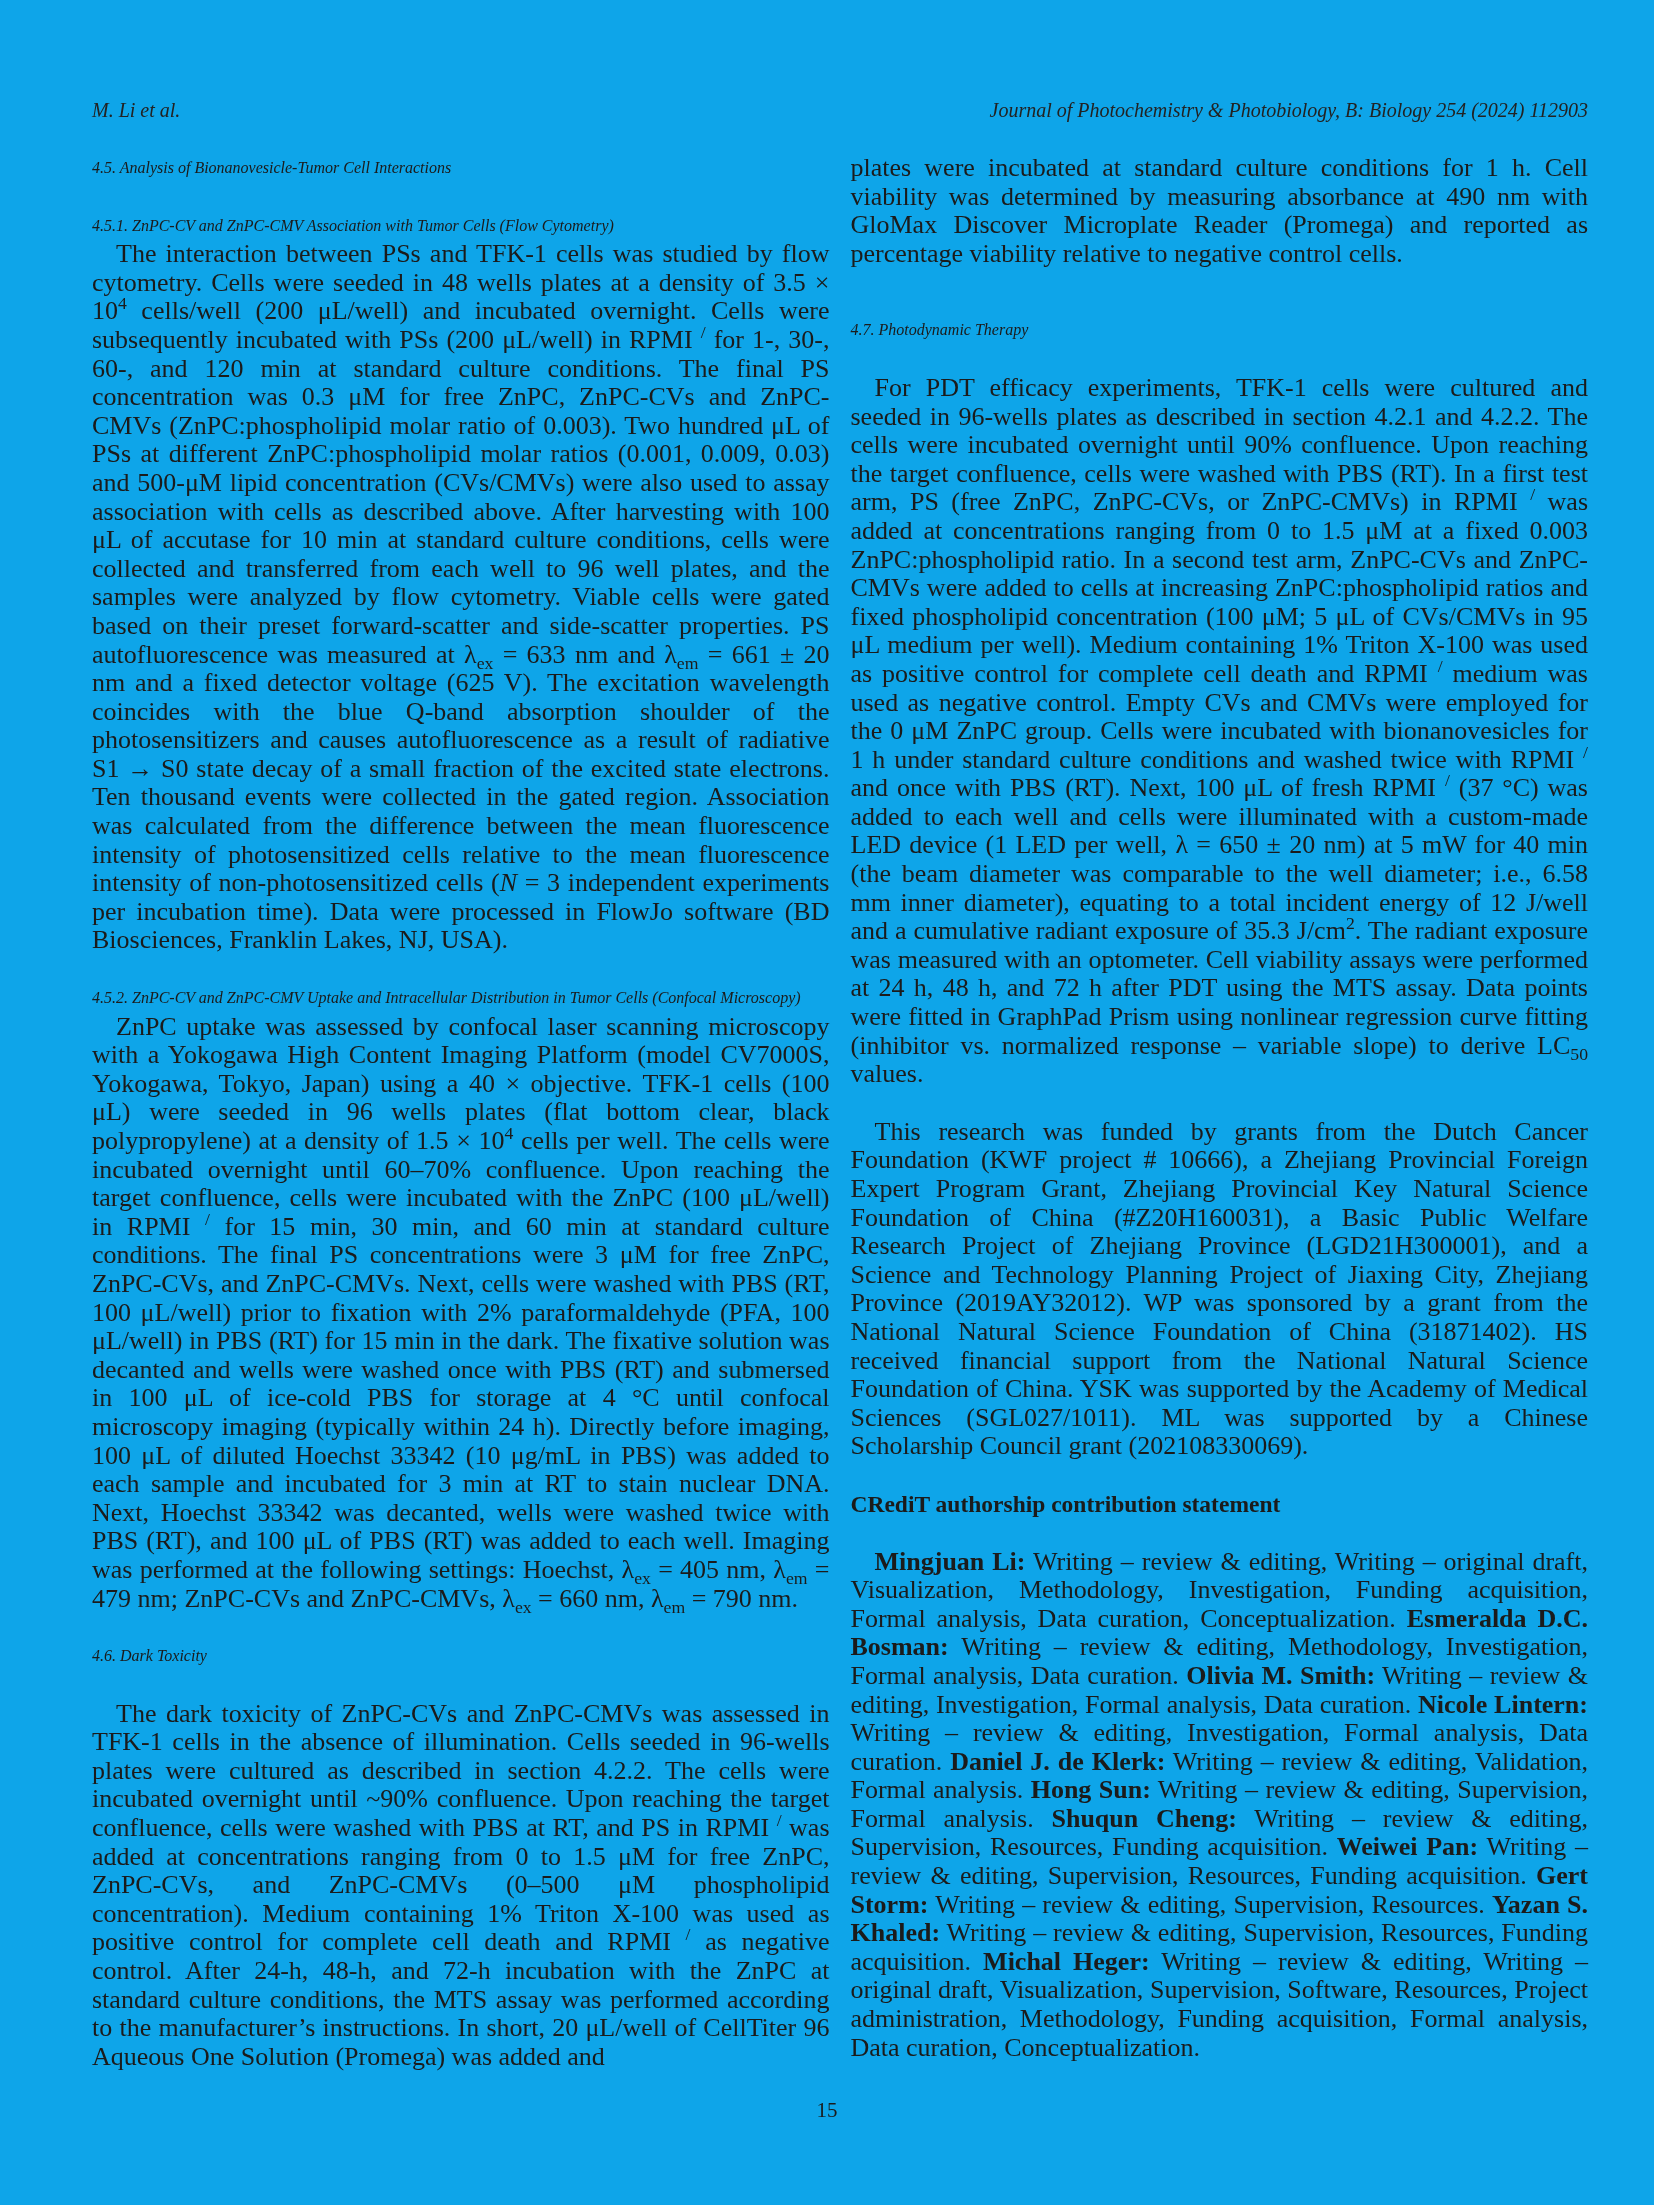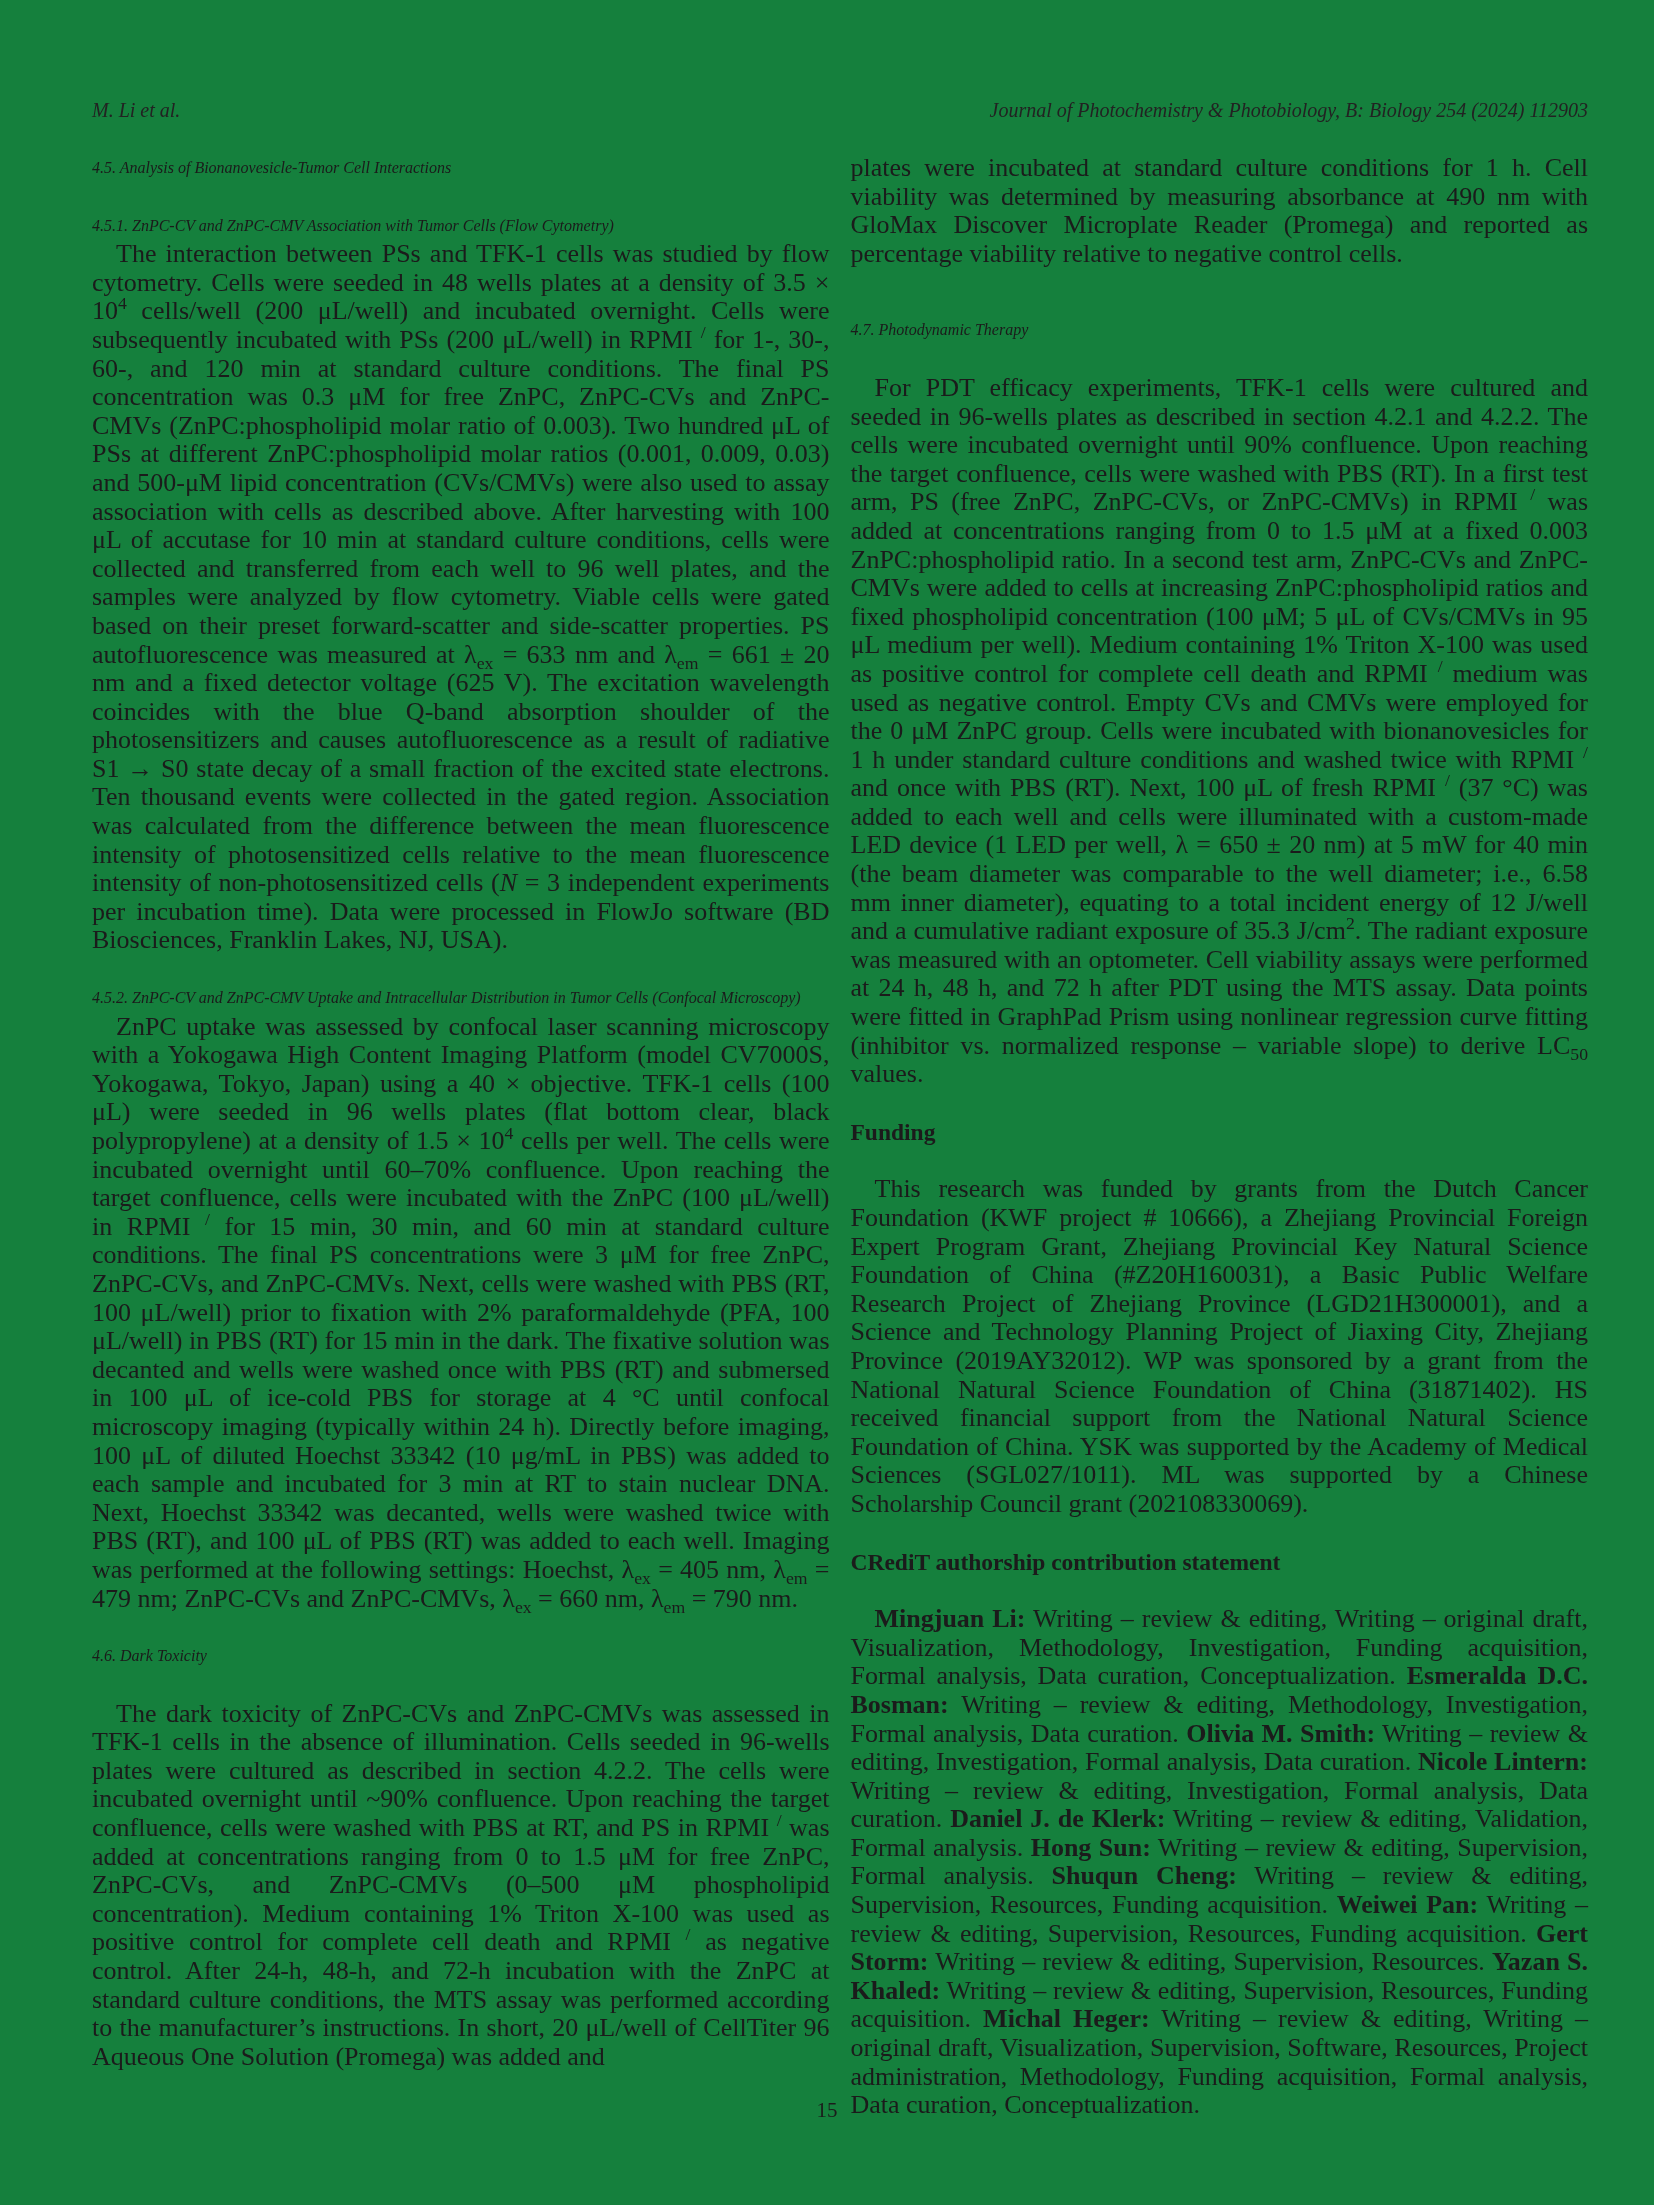--- a/index.html
+++ b/index.html
@@ -1,19 +1,19 @@
 <!DOCTYPE html>
 <html><head>
 <meta charset="utf-8">
 <style>
   html,body{margin:0;padding:0;background:#e8e8e8;}
   .page{
     position:relative;
     width:1654px;height:2205px;
-    background:#15803d;
+    background:#0ea5e9;
     color:#1b1b1b;
     font-family:"Liberation Serif","DejaVu Serif",serif;
     overflow:hidden;
     box-sizing:border-box;
     padding:0 66px 0 92px;
   }
   .running-header{
     display:flex;justify-content:space-between;align-items:baseline;
     padding-top:98px;
     font-style:italic;font-size:20px;line-height:24px;color:#222;
@@ -66,21 +66,20 @@
       <h3 class="sec-head mt-sec">4.5.2. ZnPC-CV and ZnPC-CMV Uptake and Intracellular Distribution in Tumor Cells (Confocal Microscopy)</h3>
       <p class="para indent"><span>ZnPC uptake was assessed by confocal laser scanning microscopy with a Yokogawa High Content Imaging Platform (model CV7000S, Yokogawa, Tokyo, Japan) using a 40 × objective. TFK-1 cells (100 μL) were seeded in 96 wells plates (flat bottom clear, black polypropylene) at a density of 1.5 × 10</span><sup>4</sup><span> cells per well. The cells were incubated overnight until 60–70% confluence. Upon reaching the target confluence, cells were incubated with the ZnPC (100 μL/well) in RPMI </span><sup>/</sup><span> for 15 min, 30 min, and 60 min at standard culture conditions. The final PS concentrations were 3 μM for free ZnPC, ZnPC-CVs, and ZnPC-CMVs. Next, cells were washed with PBS (RT, 100 μL/well) prior to fixation with 2% paraformaldehyde (PFA, 100 μL/well) in PBS (RT) for 15 min in the dark. The fixative solution was decanted and wells were washed once with PBS (RT) and submersed in 100 μL of ice-cold PBS for storage at 4 °C until confocal microscopy imaging (typically within 24 h). Directly before imaging, 100 μL of diluted Hoechst 33342 (10 μg/mL in PBS) was added to each sample and incubated for 3 min at RT to stain nuclear DNA. Next, Hoechst 33342 was decanted, wells were washed twice with PBS (RT), and 100 μL of PBS (RT) was added to each well. Imaging was performed at the following settings: Hoechst, λ</span><sub>ex</sub><span> = 405 nm, λ</span><sub>em</sub><span> = 479 nm; ZnPC-CVs and ZnPC-CMVs, λ</span><sub>ex</sub><span> = 660 nm, λ</span><sub>em</sub><span> = 790 nm.</span></p>
       <h3 class="sec-head mt-sec">4.6. Dark Toxicity</h3>
       <p class="para indent mt-sec"><span>The dark toxicity of ZnPC-CVs and ZnPC-CMVs was assessed in TFK-1 cells in the absence of illumination. Cells seeded in 96-wells plates were cultured as described in section 4.2.2. The cells were incubated overnight until ~90% confluence. Upon reaching the target confluence, cells were washed with PBS at RT, and PS in RPMI </span><sup>/</sup><span> was added at concentrations ranging from 0 to 1.5 μM for free ZnPC, ZnPC-CVs, and ZnPC-CMVs (0–500 μM phospholipid concentration). Medium containing 1% Triton X-100 was used as positive control for complete cell death and RPMI </span><sup>/</sup><span> as negative control. After 24-h, 48-h, and 72-h incubation with the ZnPC at standard culture conditions, the MTS assay was performed according to the manufacturer’s instructions. In short, 20 μL/well of CellTiter 96 Aqueous One Solution (Promega) was added and</span></p>
     </div>
 
     <div class="col">
       <p class="para">plates were incubated at standard culture conditions for 1 h. Cell viability was determined by measuring absorbance at 490 nm with GloMax Discover Microplate Reader (Promega) and reported as percentage viability relative to negative control cells.</p>
       <h3 class="sec-head mt-big">4.7. Photodynamic Therapy</h3>
       <p class="para indent mt-sec"><span>For PDT efficacy experiments, TFK-1 cells were cultured and seeded in 96-wells plates as described in section 4.2.1 and 4.2.2. The cells were incubated overnight until 90% confluence. Upon reaching the target confluence, cells were washed with PBS (RT). In a first test arm, PS (free ZnPC, ZnPC-CVs, or ZnPC-CMVs) in RPMI </span><sup>/</sup><span> was added at concentrations ranging from 0 to 1.5 μM at a fixed 0.003 ZnPC:phospholipid ratio. In a second test arm, ZnPC-CVs and ZnPC-CMVs were added to cells at increasing ZnPC:phospholipid ratios and fixed phospholipid concentration (100 μM; 5 μL of CVs/CMVs in 95 μL medium per well). Medium containing 1% Triton X-100 was used as positive control for complete cell death and RPMI </span><sup>/</sup><span> medium was used as negative control. Empty CVs and CMVs were employed for the 0 μM ZnPC group. Cells were incubated with bionanovesicles for 1 h under standard culture conditions and washed twice with RPMI </span><sup>/</sup><span> and once with PBS (RT). Next, 100 μL of fresh RPMI </span><sup>/</sup><span> (37 °C) was added to each well and cells were illuminated with a custom-made LED device (1 LED per well, λ = 650 ± 20 nm) at 5 mW for 40 min (the beam diameter was comparable to the well diameter; i.e., 6.58 mm inner diameter), equating to a total incident energy of 12 J/well and a cumulative radiant exposure of 35.3 J/cm</span><sup>2</sup><span>. The radiant exposure was measured with an optometer. Cell viability assays were performed at 24 h, 48 h, and 72 h after PDT using the MTS assay. Data points were fitted in GraphPad Prism using nonlinear regression curve fitting (inhibitor vs. normalized response – variable slope) to derive LC</span><sub>50</sub><span> values.</span></p>
-      <h3 class="bold-head mt-sec">Funding</h3>
       <p class="para indent mt-sec">This research was funded by grants from the Dutch Cancer Foundation (KWF project # 10666), a Zhejiang Provincial Foreign Expert Program Grant, Zhejiang Provincial Key Natural Science Foundation of China (#Z20H160031), a Basic Public Welfare Research Project of Zhejiang Province (LGD21H300001), and a Science and Technology Planning Project of Jiaxing City, Zhejiang Province (2019AY32012). WP was sponsored by a grant from the National Natural Science Foundation of China (31871402). HS received financial support from the National Natural Science Foundation of China. YSK was supported by the Academy of Medical Sciences (SGL027/1011). ML was supported by a Chinese Scholarship Council grant (202108330069).</p>
       <h3 class="bold-head mt-sec">CRediT authorship contribution statement</h3>
       <p class="para indent mt-sec"><b>Mingjuan Li:</b><span> Writing – review &amp; editing, Writing – original draft, Visualization, Methodology, Investigation, Funding acquisition, Formal analysis, Data curation, Conceptualization. </span><b>Esmeralda D.C. Bosman:</b><span> Writing – review &amp; editing, Methodology, Investigation, Formal analysis, Data curation. </span><b>Olivia M. Smith:</b><span> Writing – review &amp; editing, Investigation, Formal analysis, Data curation. </span><b>Nicole Lintern:</b><span> Writing – review &amp; editing, Investigation, Formal analysis, Data curation. </span><b>Daniel J. de Klerk:</b><span> Writing – review &amp; editing, Validation, Formal analysis. </span><b>Hong Sun:</b><span> Writing – review &amp; editing, Supervision, Formal analysis. </span><b>Shuqun Cheng:</b><span> Writing – review &amp; editing, Supervision, Resources, Funding acquisition. </span><b>Weiwei Pan:</b><span> Writing – review &amp; editing, Supervision, Resources, Funding acquisition. </span><b>Gert Storm:</b><span> Writing – review &amp; editing, Supervision, Resources. </span><b>Yazan S. Khaled:</b><span> Writing – review &amp; editing, Supervision, Resources, Funding acquisition. </span><b>Michal Heger:</b><span> Writing – review &amp; editing, Writing – original draft, Visualization, Supervision, Software, Resources, Project administration, Methodology, Funding acquisition, Formal analysis, Data curation, Conceptualization.</span></p>
     </div>
 
   </div>
 
   <div class="page-footer">15</div>
 
 </div>

